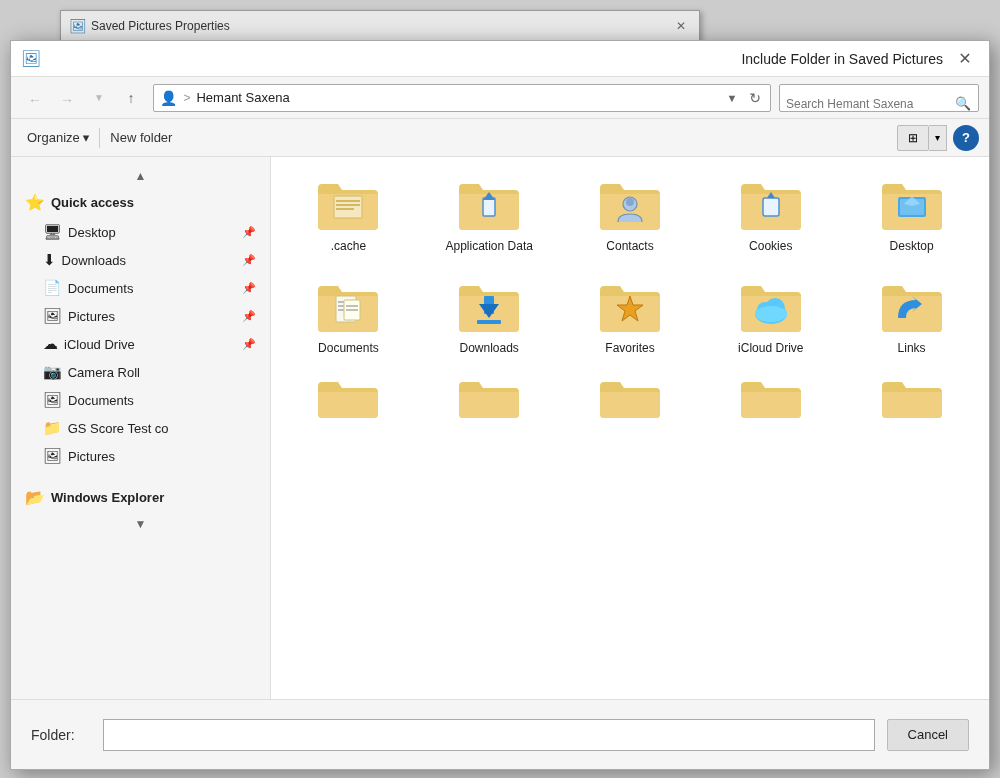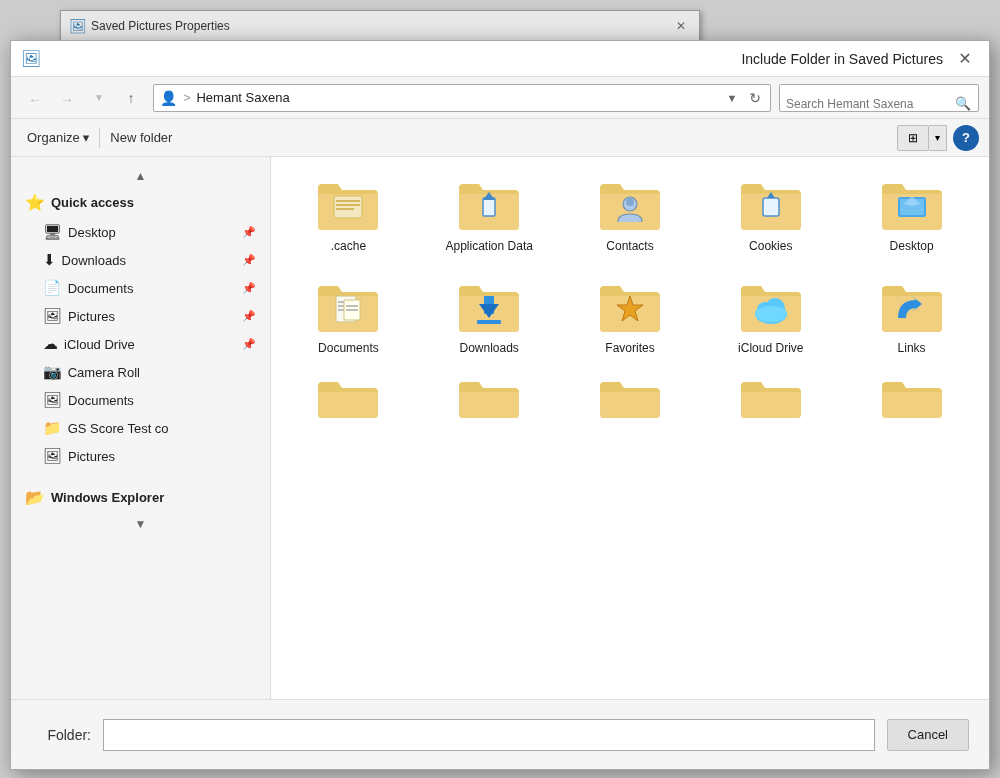--- a/index.html
+++ b/index.html
@@ -345,21 +345,20 @@
       border-top: 1px solid #ddd;
       display: flex;
       align-items: center;
       padding: 0 20px;
       gap: 12px;
     }
     .folder-label {
       font-size: 14px;
       color: #333;
       min-width: 60px;
-      text-align: right;
     }
     .folder-input {
       flex: 1;
       height: 32px;
       border: 1px solid #aaa;
       background: #fff;
       padding: 0 6px;
       font-size: 13px;
       outline: none;
     }

